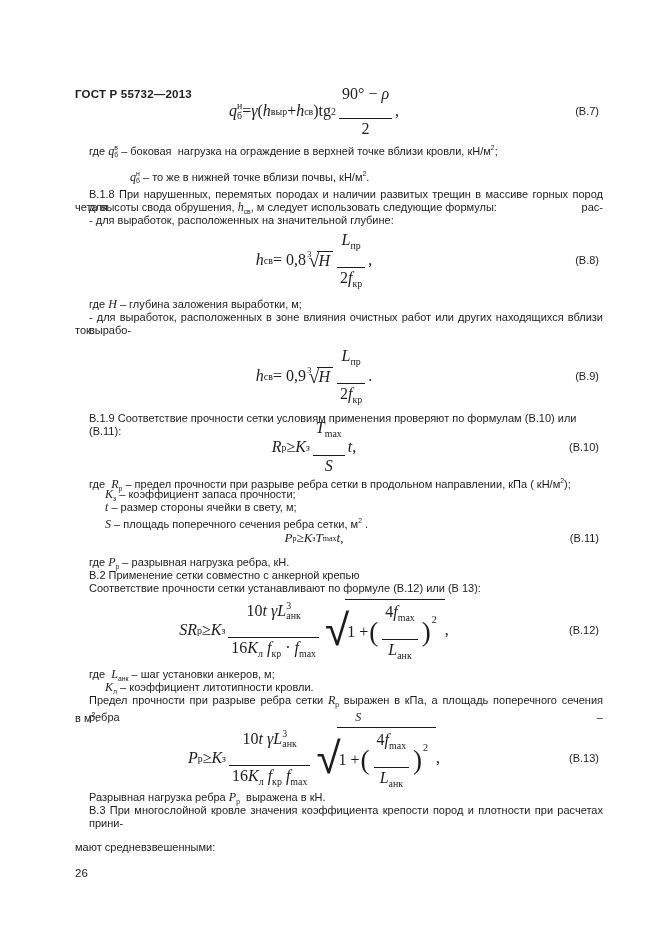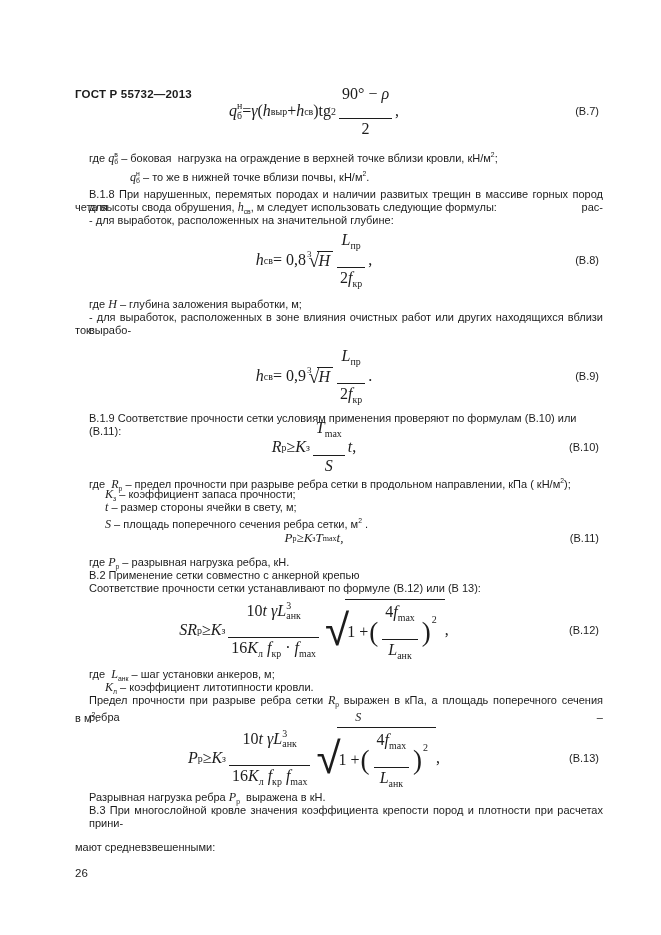--- a/index.html
+++ b/index.html
@@ -69,21 +69,21 @@
             <span>н</span>
             <span>б</span>
           </span> = <i>γ</i>(<i>h</i><sub>выр</sub> + <i>h</i><sub>св</sub>)tg<sup>2</sup><span class="frac">
             <span class="num">90° − <i>ρ</i></span>
             <span class="den">2</span>
           </span>,</span>
       </div>
     <div class="fnum">(В.7)</div>
   </div>
 
-  <div class="line i1" style="top:148px;">где <i>q</i><span class="ss"><span>в</span><span>б</span></span> – боковая&nbsp; нагрузка на ограждение в верхней точке вблизи кровли, кН/м<sup>2</sup>;</div>
+  <div class="line i1" style="top:141px;">где <i>q</i><span class="ss"><span>в</span><span>б</span></span> – боковая&nbsp; нагрузка на ограждение в верхней точке вблизи кровли, кН/м<sup>2</sup>;</div>
   <div class="line i3" style="top:167px;"><i>q</i><span class="ss"><span>н</span><span>б</span></span> – то же в нижней точке вблизи почвы, кН/м<sup>2</sup>.</div>
 
   <div class="line i1 just" style="top:188px;">В.1.8 При нарушенных, перемятых породах и наличии развитых трещин в массиве горных пород для рас-</div>
   <div class="line" style="top:201px;">чета высоты свода обрушения, <i>h</i><sub>св</sub>, м следует использовать следующие формулы:</div>
   <div class="line i1" style="top:214px;">- для выработок, расположенных на значительной глубине:</div>
 
   <div class="frow" style="top:230px; height:60px;">
     <div class="fcenter">
         <span class="formula"><i>h</i><sub>св</sub> = 0,8<span class="root">
             <sup>3</sup>

